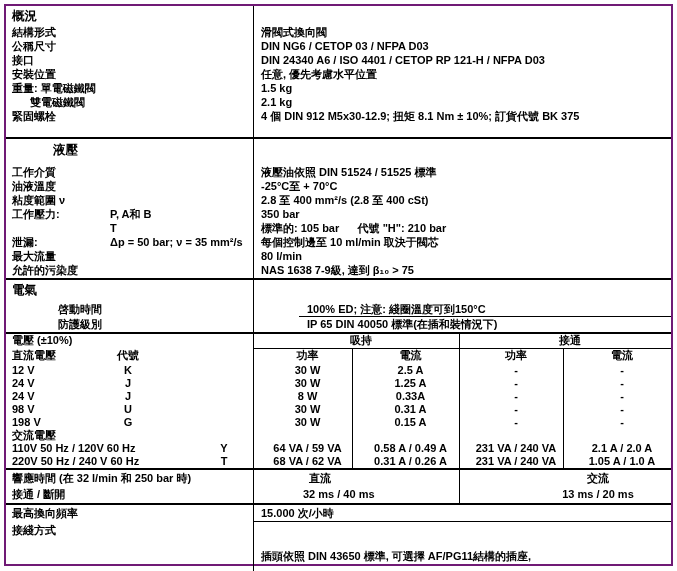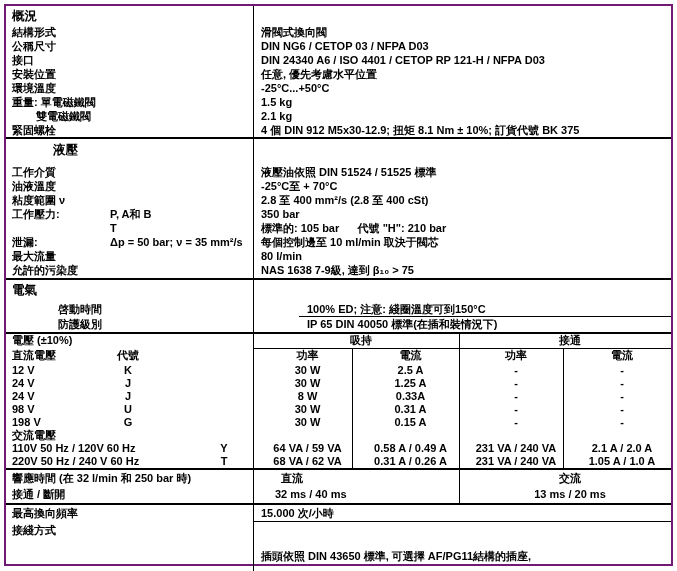--- a/index.html
+++ b/index.html
@@ -52,21 +52,21 @@
   .w104 { flex:0 0 104px; }
   .w108 { flex:0 0 108px; }
   .w206 { flex:0 0 206px; }
   .w212 { flex:0 0 212px; }
   .code { position:absolute; left:104px; top:0; width:36px; text-align:center; }
   .code2 { position:absolute; left:200px; top:0; width:36px; text-align:center; }
 
   .sec-e { height:35px; }
   .sec-e .row-e1 { height:17px; line-height:17px; }
   .sec-e .row-e2 { height:16px; line-height:14px; }
-  .tl { text-align:left; }
+  .tl { text-align:left;margin-left:28px; }
   .pad28 { padding-left:28px; }
   .pad10 { padding-left:22px; }
 
   .sec-f { flex:1 1 auto; }
   .sec-f .row-f1 { height:17px; line-height:16px; }
   .sec-f .row-f2 { line-height:13px; }
   .multi div { height:13px; white-space:pre; overflow:hidden; }
 </style>
 </head>
 <body>
@@ -87,29 +87,25 @@
       </div>
       <div class="row">
         <div class="lab">接口</div>
         <div class="val">DIN 24340 A6 / ISO 4401 / CETOP RP 121-H / NFPA D03</div>
       </div>
       <div class="row">
         <div class="lab">安裝位置</div>
         <div class="val">任意, 優先考慮水平位置</div>
       </div>
       <div class="row">
-        <div class="lab">環境溫度</div>
-        <div class="val">-25°C...+50°C</div>
-      </div>
-      <div class="row">
         <div class="lab">重量: 單電磁鐵閥</div>
         <div class="val">1.5 kg</div>
       </div>
       <div class="row">
-        <div class="lab" style="padding-left:30px">雙電磁鐵閥</div>
+        <div class="lab" style="padding-left:24px">雙電磁鐵閥</div>
         <div class="val">2.1 kg</div>
       </div>
       <div class="row">
         <div class="lab">緊固螺栓</div>
         <div class="val">4 個 DIN 912 M5x30-12.9; 扭矩 8.1 Nm ± 10%; 訂貨代號 BK 375</div>
       </div>
     </div>
 
     <div class="sec sec-b sep">
       <div class="vline" style="left:247px"></div>

